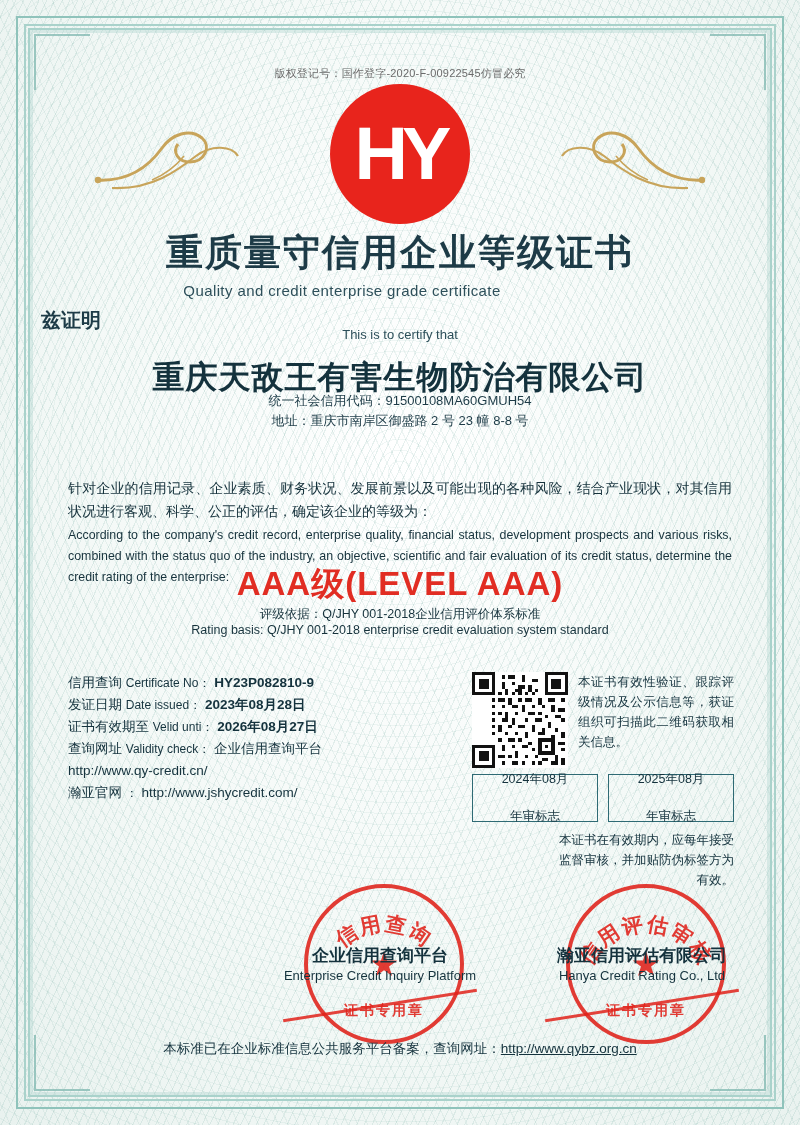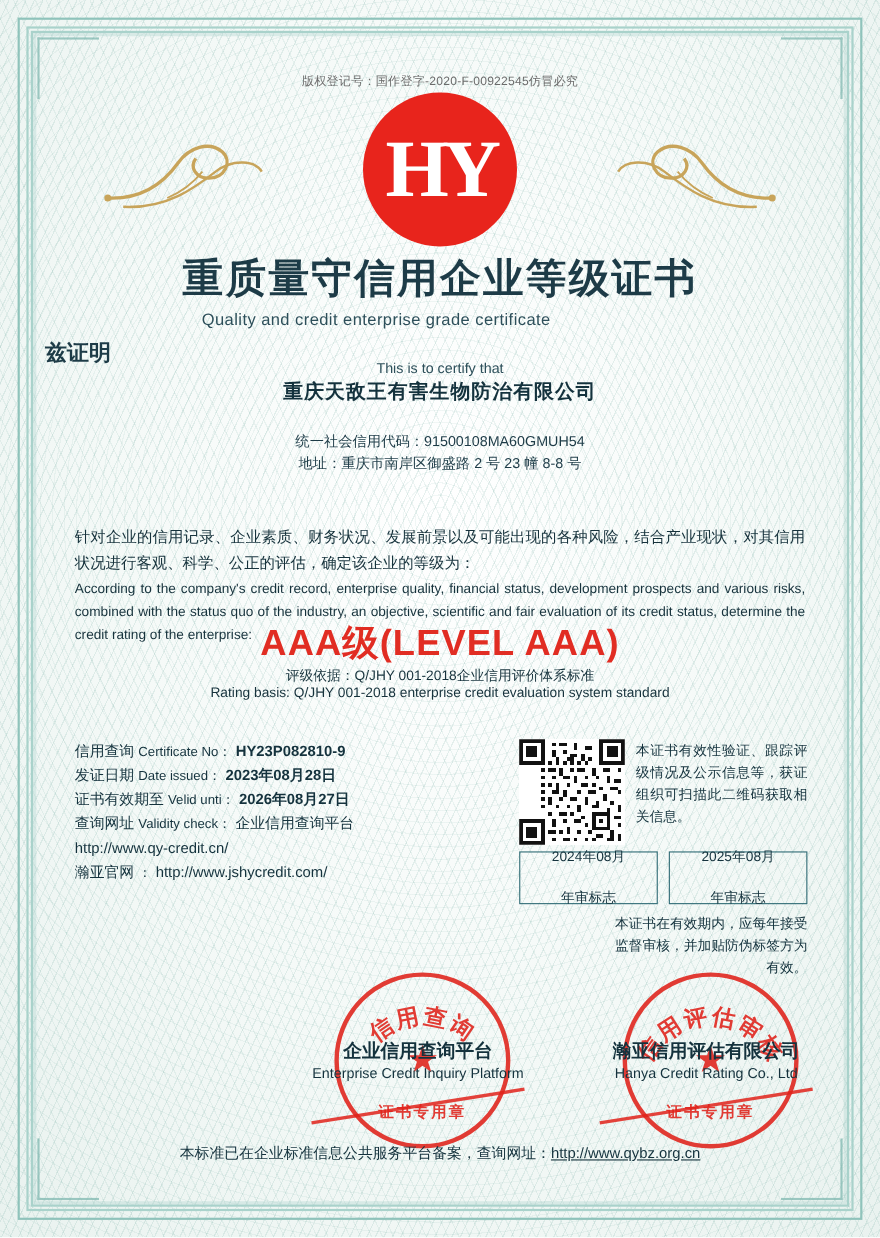--- a/index.html
+++ b/index.html
@@ -55,42 +55,42 @@
   .ornament.right{right:92px;transform:scaleX(-1);}
 
   .logo{
     position:absolute;left:50%;top:84px;transform:translateX(-50%);
     width:140px;height:140px;border-radius:50%;
     background:#e8241c;
     display:flex;align-items:center;justify-content:center;
   }
   .logo .mark{
     font-size:74px;font-weight:bold;color:#ffffff;line-height:1;
-    letter-spacing:-6px;font-family:Liberation Serif, serif;
+    letter-spacing:-6px;font-family:Liberation Sans, sans-serif;
   }
 
   .title-cn{
     position:absolute;top:228px;left:0;width:800px;text-align:center;
     font-size:37px;font-weight:bold;color:#1d3b47;letter-spacing:2px;
   }
   .title-en{
     position:absolute;top:282px;left:0;width:684px;text-align:center;
     font-size:15px;color:#2d4f5a;letter-spacing:.4px;
   }
   .certify-cn{
     position:absolute;top:307px;left:0;width:800px;
     font-size:20px;color:#1d3b47;font-weight:bold;margin-left:41px;
   }
   .certify-en{
     position:absolute;top:327px;left:0;width:800px;text-align:center;
     font-size:13px;color:#2d4f5a;
   }
   .company{
-    position:absolute;top:344px;left:0;width:800px;text-align:center;
-    font-size:18px;font-weight:bold;color:#14323d;letter-spacing:1px;
+    position:absolute;top:356px;left:0;width:800px;text-align:center;
+    font-size:32px;font-weight:bold;color:#14323d;letter-spacing:1px;
   }
   .code{
     position:absolute;top:392px;left:0;width:800px;text-align:center;
     font-size:13px;color:#1d3b47;
   }
   .addr{
     position:absolute;top:412px;left:0;width:800px;text-align:center;
     font-size:13px;color:#1d3b47;
   }
 

